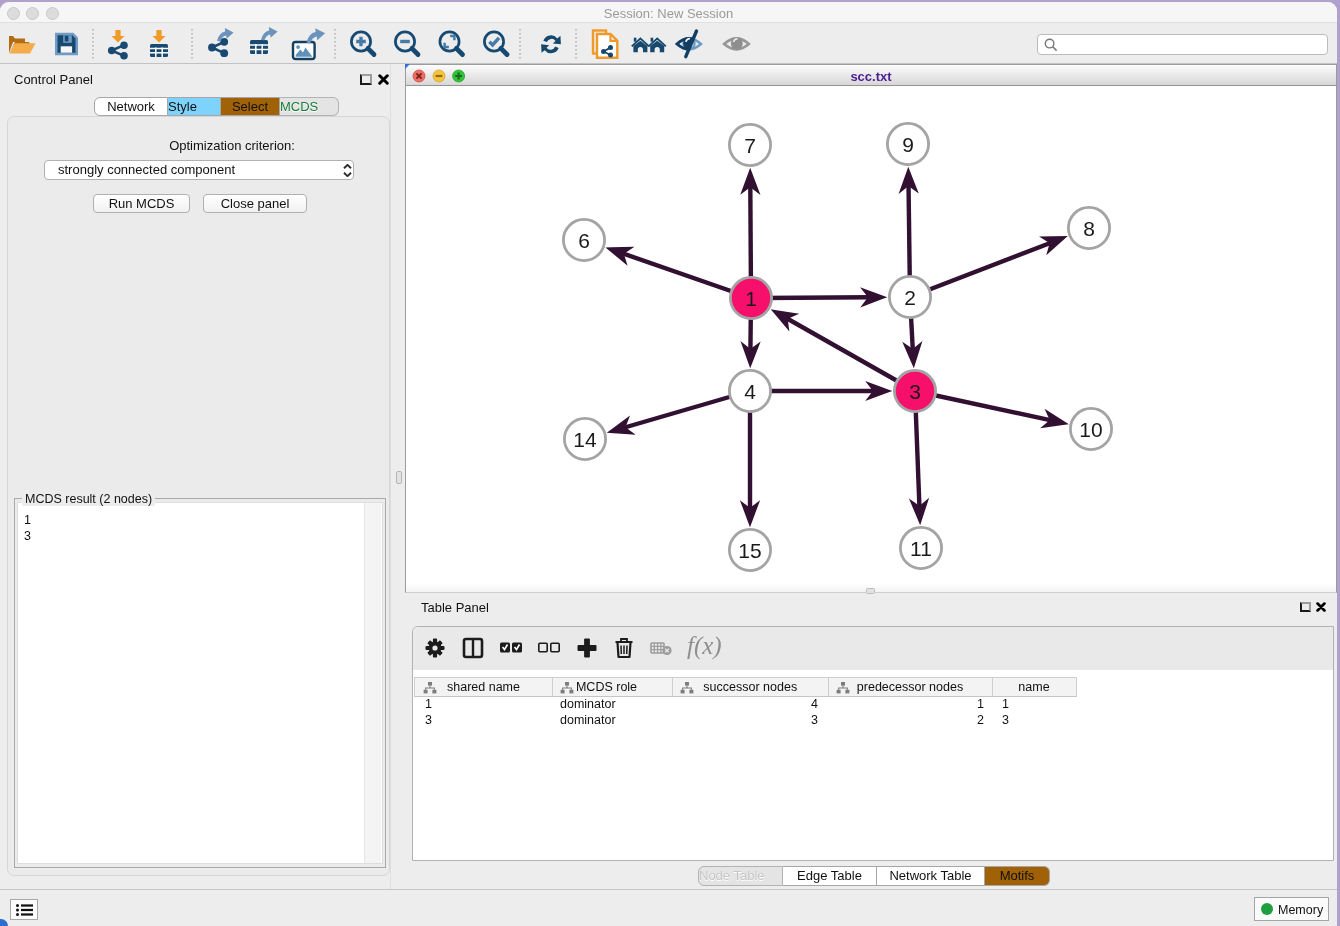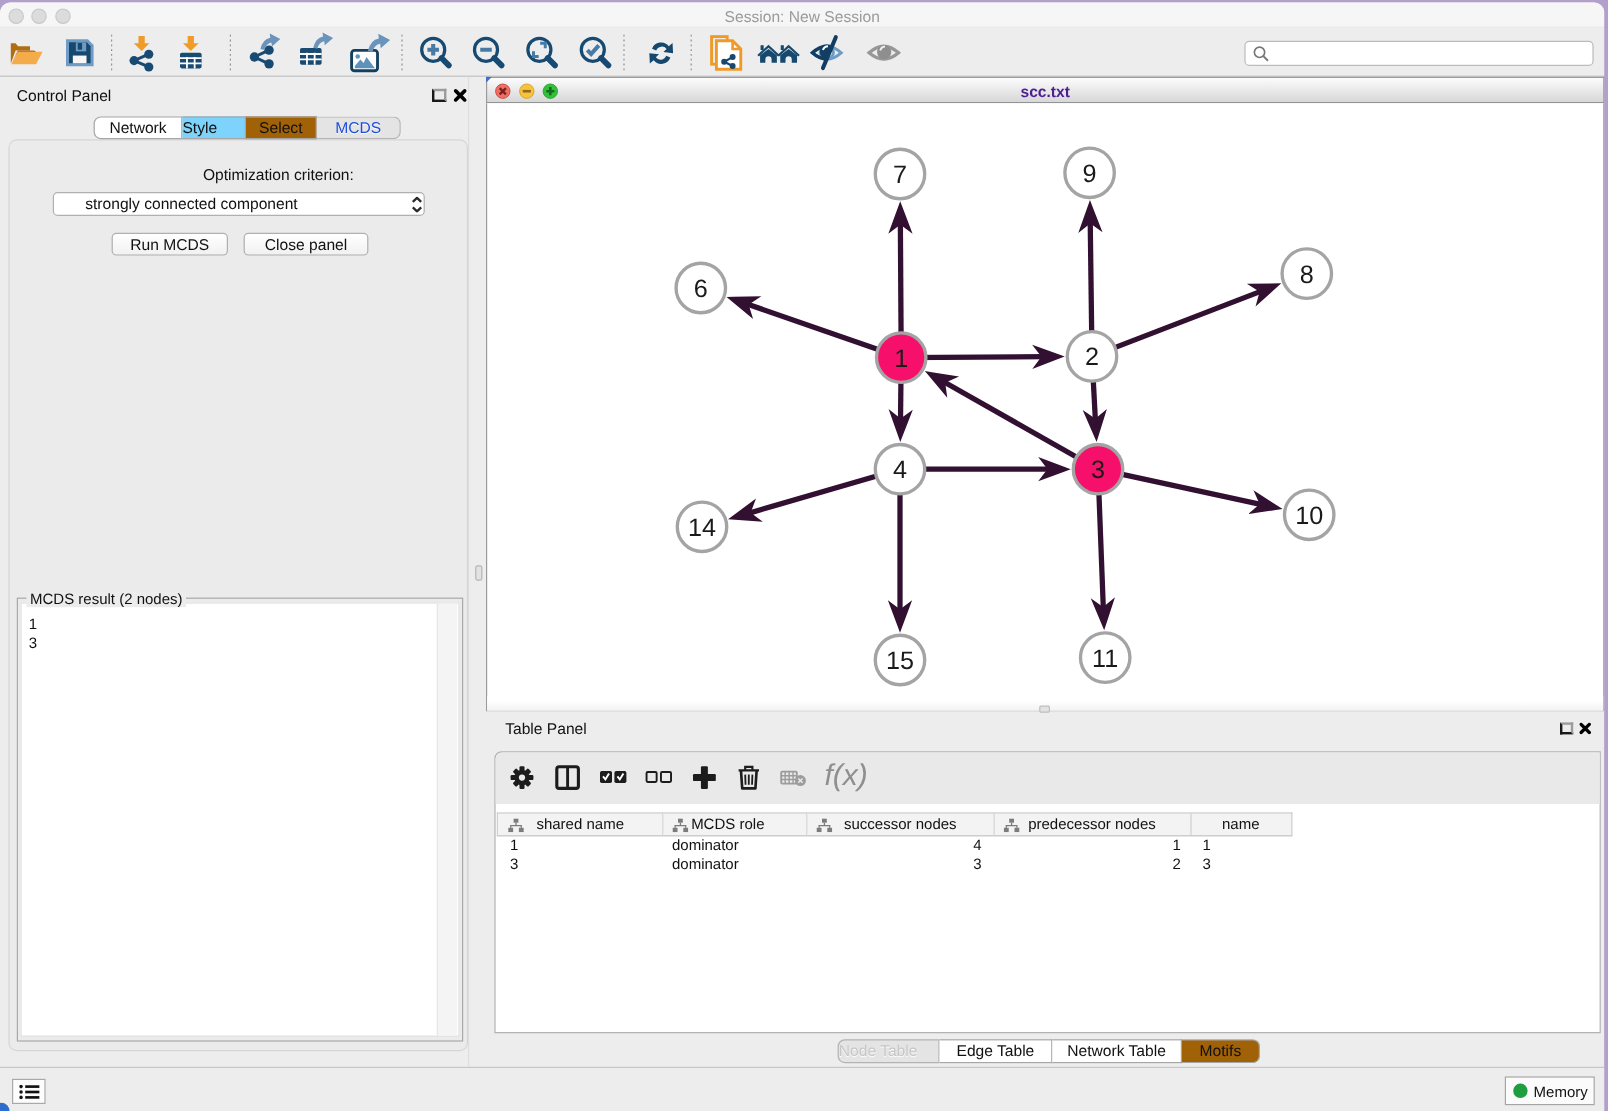--- a/index.html
+++ b/index.html
@@ -181,30 +181,30 @@
     <circle cx="5.6" cy="5.6" r="4.3" stroke-width="1.4"></circle>
     <line x1="8.8" y1="8.8" x2="12.6" y2="12.6" stroke-width="1.6"></line>
   </svg>
 
 <div class="a" style="left:14px;top:72px;font-size:13px">Control Panel</div>
 <div class="a" style="left:360px;top:74px;width:12px;height:11px;border:2px solid #1a1a1a;border-top-color:#9c9c9c;border-right-color:#9c9c9c"></div>
 <svg class="a" style="left:378px;top:74px" width="11" height="11" viewBox="0 0 14 14">
     <path d="M2.2 2.2 L11.8 11.8 M11.8 2.2 L2.2 11.8" stroke="#000" stroke-width="3.8" stroke-linecap="round"></path>
   </svg>
 
-<div class="a" style="left:78px;top:97px;height:19px;display:flex;font-size:13px;z-index:2">
+<div class="a" style="left:94px;top:97px;height:19px;display:flex;font-size:13px;z-index:2">
 <div style="width:74px;background:#fff;border:1px solid #a6a6a6;border-radius:6px 0 0 6px;text-align:center;line-height:17px">Network</div>
 <div style="width:53px;background:#7dd3fc;border:1px solid #a6a6a6;border-left:none;text-align:left;line-height:17px">Style</div>
 <div style="width:59px;background:#a16207;border:1px solid #a6a6a6;border-left:none;text-align:center;line-height:17px">Select</div>
-<div style="width:70px;background:#e4e4e4;border:1px solid #b3b3b3;border-left:none;border-radius:0 6px 6px 0;text-align:center;line-height:17px;color:#1d4ed8;text-shadow:0 1px 0 #fff">MCDS</div>
+<div style="width:59px;background:#e4e4e4;border:1px solid #b3b3b3;border-left:none;border-radius:0 6px 6px 0;text-align:left;line-height:17px;color:#15803d;text-shadow:0 1px 0 #fff">MCDS</div>
 </div>
 
 <div class="a" style="left:7px;top:116px;width:383px;height:760px;border:1px solid #d6d6d6;background:#ebebeb;border-radius:7px;z-index:0"></div>
 <div class="a" style="left:7px;top:138px;width:450px;text-align:center;font-size:13px">Optimization criterion:</div>
-<div class="a" style="left:44px;top:160px;width:310px;height:20px;background:#fff;border:1px solid #b0b0b0;border-radius:4px;font-size:13px;line-height:18px;padding-left:26px">strongly connected component</div>
+<div class="a" style="left:44px;top:160px;width:310px;height:20px;background:#fff;border:1px solid #b0b0b0;border-radius:4px;font-size:13px;line-height:18px;padding-left:13px">strongly connected component</div>
 <svg class="a" style="left:343px;top:163.5px" width="9" height="13" viewBox="0 0 9 13">
     <path d="M1 4.2 L4.5 0.9 L8 4.2" fill="none" stroke="#2a2a2a" stroke-width="1.9"></path>
     <path d="M1 8.8 L4.5 12.1 L8 8.8" fill="none" stroke="#2a2a2a" stroke-width="1.9"></path>
   </svg>
 <div class="a" style="left:93px;top:194px;width:97px;height:19px;background:linear-gradient(#fff,#f1f1f1);border:1px solid #b0b0b0;border-radius:4px;text-align:center;font-size:13px;line-height:17px">Run MCDS</div>
 <div class="a" style="left:203px;top:194px;width:104px;height:19px;background:linear-gradient(#fff,#f1f1f1);border:1px solid #b0b0b0;border-radius:4px;text-align:center;font-size:13px;line-height:17px">Close panel</div>
 
 <div class="a" style="left:14px;top:498px;width:372px;height:370px;border:1px solid #a9a9a9"></div>
 <div class="a" style="left:22px;top:491.5px;background:#ececec;padding:0 3px;font-size:12.5px;z-index:1">MCDS result (2 nodes)</div>
 <div class="a" style="left:17px;top:502px;width:366px;height:362px;background:#fff;border:1px solid #dedede"></div>
@@ -352,21 +352,21 @@
 <line x1="-10" y1="-1.6" x2="3" y2="-1.6" stroke="#9c9c9c" stroke-width="1.2"></line>
         <line x1="-10" y1="1.6" x2="3" y2="1.6" stroke="#9c9c9c" stroke-width="1.2"></line>
 <line x1="-6.7" y1="-5" x2="-6.7" y2="5" stroke="#9c9c9c" stroke-width="1.2"></line>
         <line x1="-3.4" y1="-5" x2="-3.4" y2="5" stroke="#9c9c9c" stroke-width="1.2"></line>
         <line x1="-0.1" y1="-5" x2="-0.1" y2="5" stroke="#9c9c9c" stroke-width="1.2"></line>
 <circle cx="6" cy="2.5" r="4.6" stroke="none"></circle>
 <path d="M4.2 0.7 L7.8 4.3 M7.8 0.7 L4.2 4.3" stroke="#e9e9e9" stroke-width="1.3"></path>
 </g>
 </g>
 </svg>
-<div class="a" style="left:687px;top:632px;font-family:Liberation Sans, sans-serif;font-style:italic;font-size:25px;color:#8f8f8f">f(x)</div>
+<div class="a" style="left:687px;top:632px;font-family:Liberation Serif, serif;font-style:italic;font-size:25px;color:#8f8f8f">f(x)</div>
 
 <div class="a" style="left:414px;top:677px;height:20px;display:flex;font-size:12.5px;color:#111">
 <div style="width:139px;background:#f3f3f3;border:1px solid #cfcfcf;border-bottom:1px solid #c5c5c5;position:relative;text-align:center;line-height:18px"><span style="position:absolute;left:8px;top:3px"><svg width="14" height="12" viewBox="0 0 14 12">
           <g fill="#7c7c7c">
             <rect x="5" y="0" width="4" height="3.6"></rect>
             <rect x="0.6" y="7.8" width="4" height="3.6"></rect>
             <rect x="9.4" y="7.8" width="4" height="3.6"></rect>
             <path d="M7 3.6 V6 M2.6 7.8 V6 H11.4 V7.8" stroke="#7c7c7c" fill="none" stroke-width="1.1"></path>
           </g>
         </svg></span>shared name</div>

